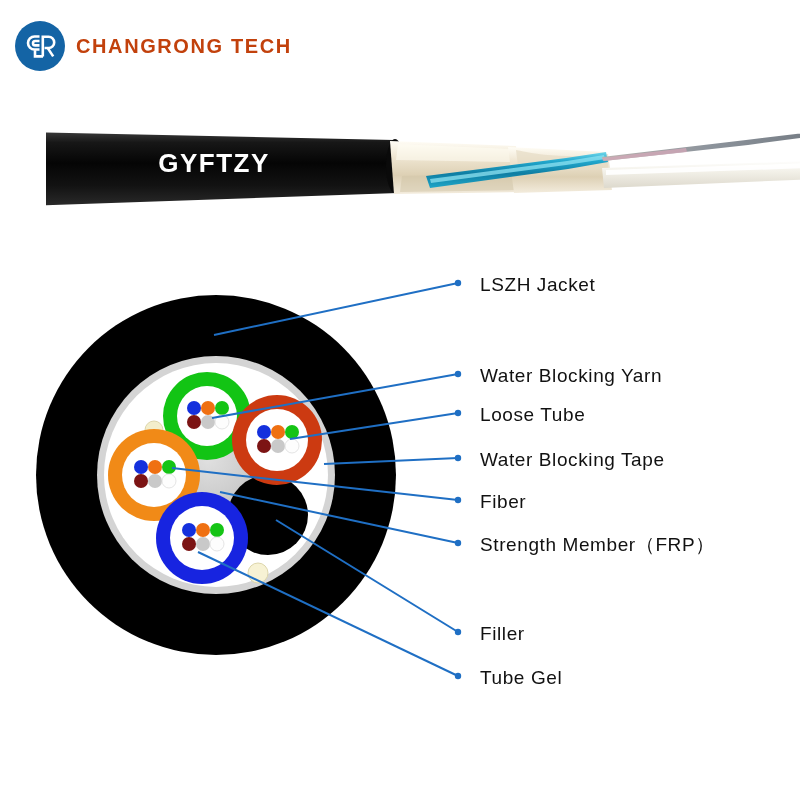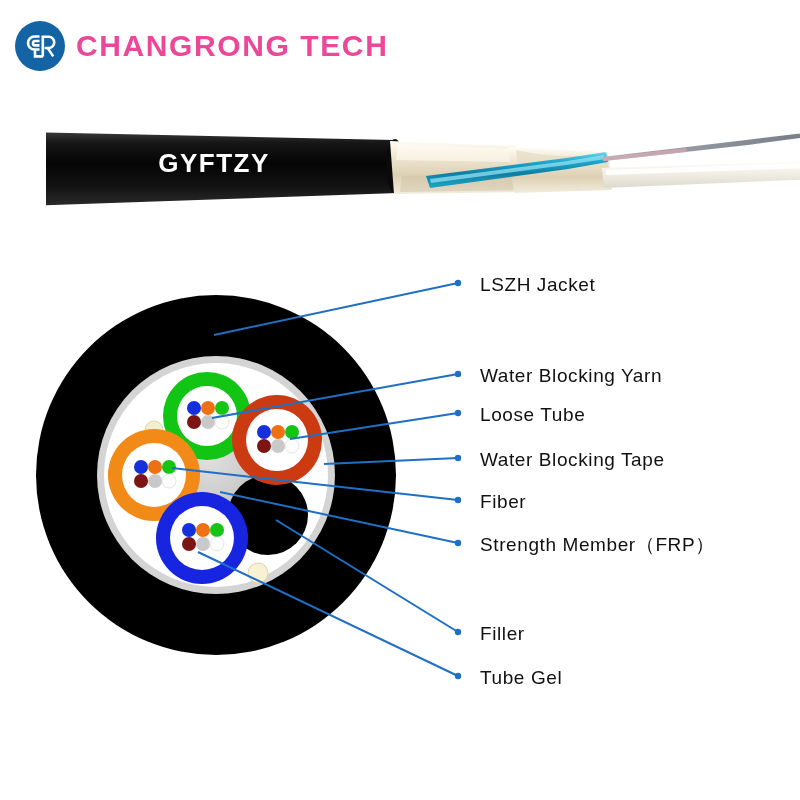--- a/index.html
+++ b/index.html
@@ -28,24 +28,24 @@
     gap: 10px;
   }
   #brand-logo-mark {
     width: 52px;
     height: 52px;
     flex: 0 0 52px;
     display: block;
   }
   #brand-wordmark {
     font-family: "Liberation Sans", sans-serif;
-    font-size: 30px;
+    font-size: 20px;
     font-weight: 700;
     letter-spacing: 1.6px;
-    color: #ec4899;
+    color: #c2410c;
     white-space: nowrap;
     line-height: 1;
   }
 
   
   #cable-photo {
     position: absolute;
     left: 0;
     top: 100px;
     width: 800px;

